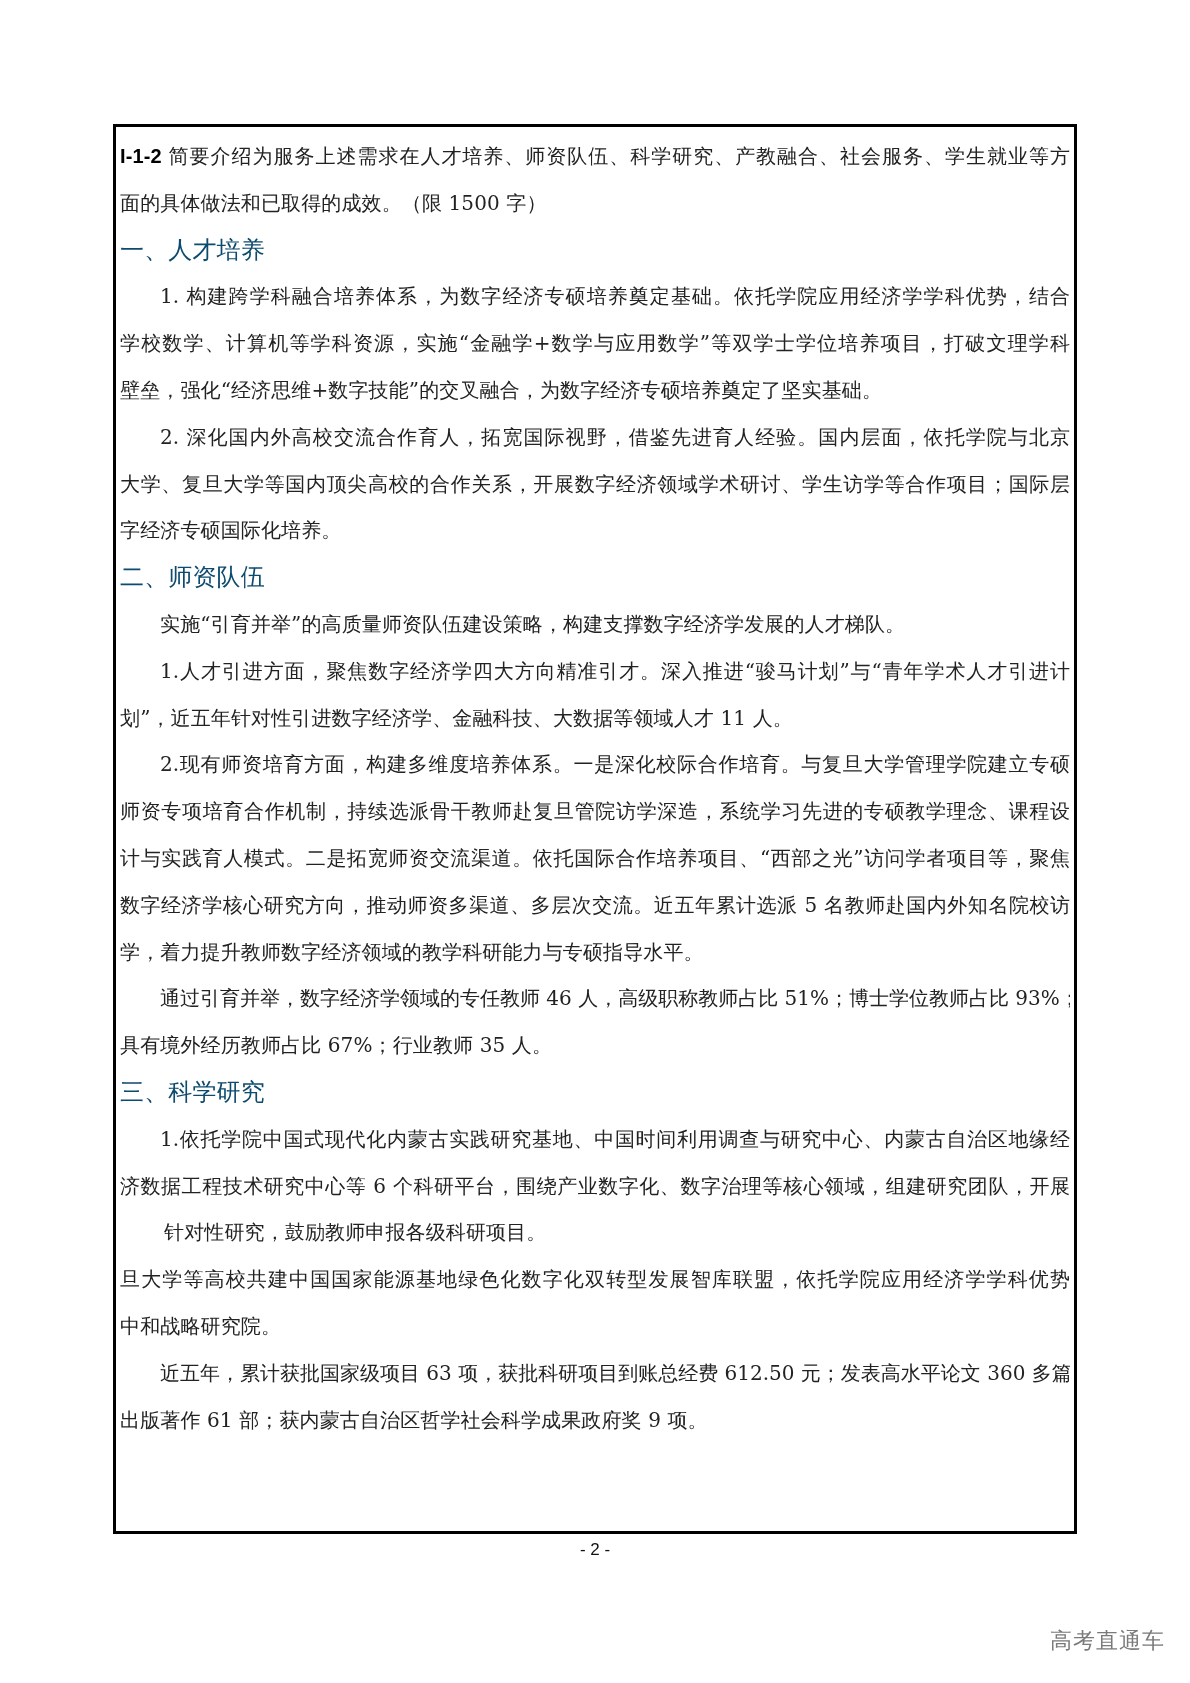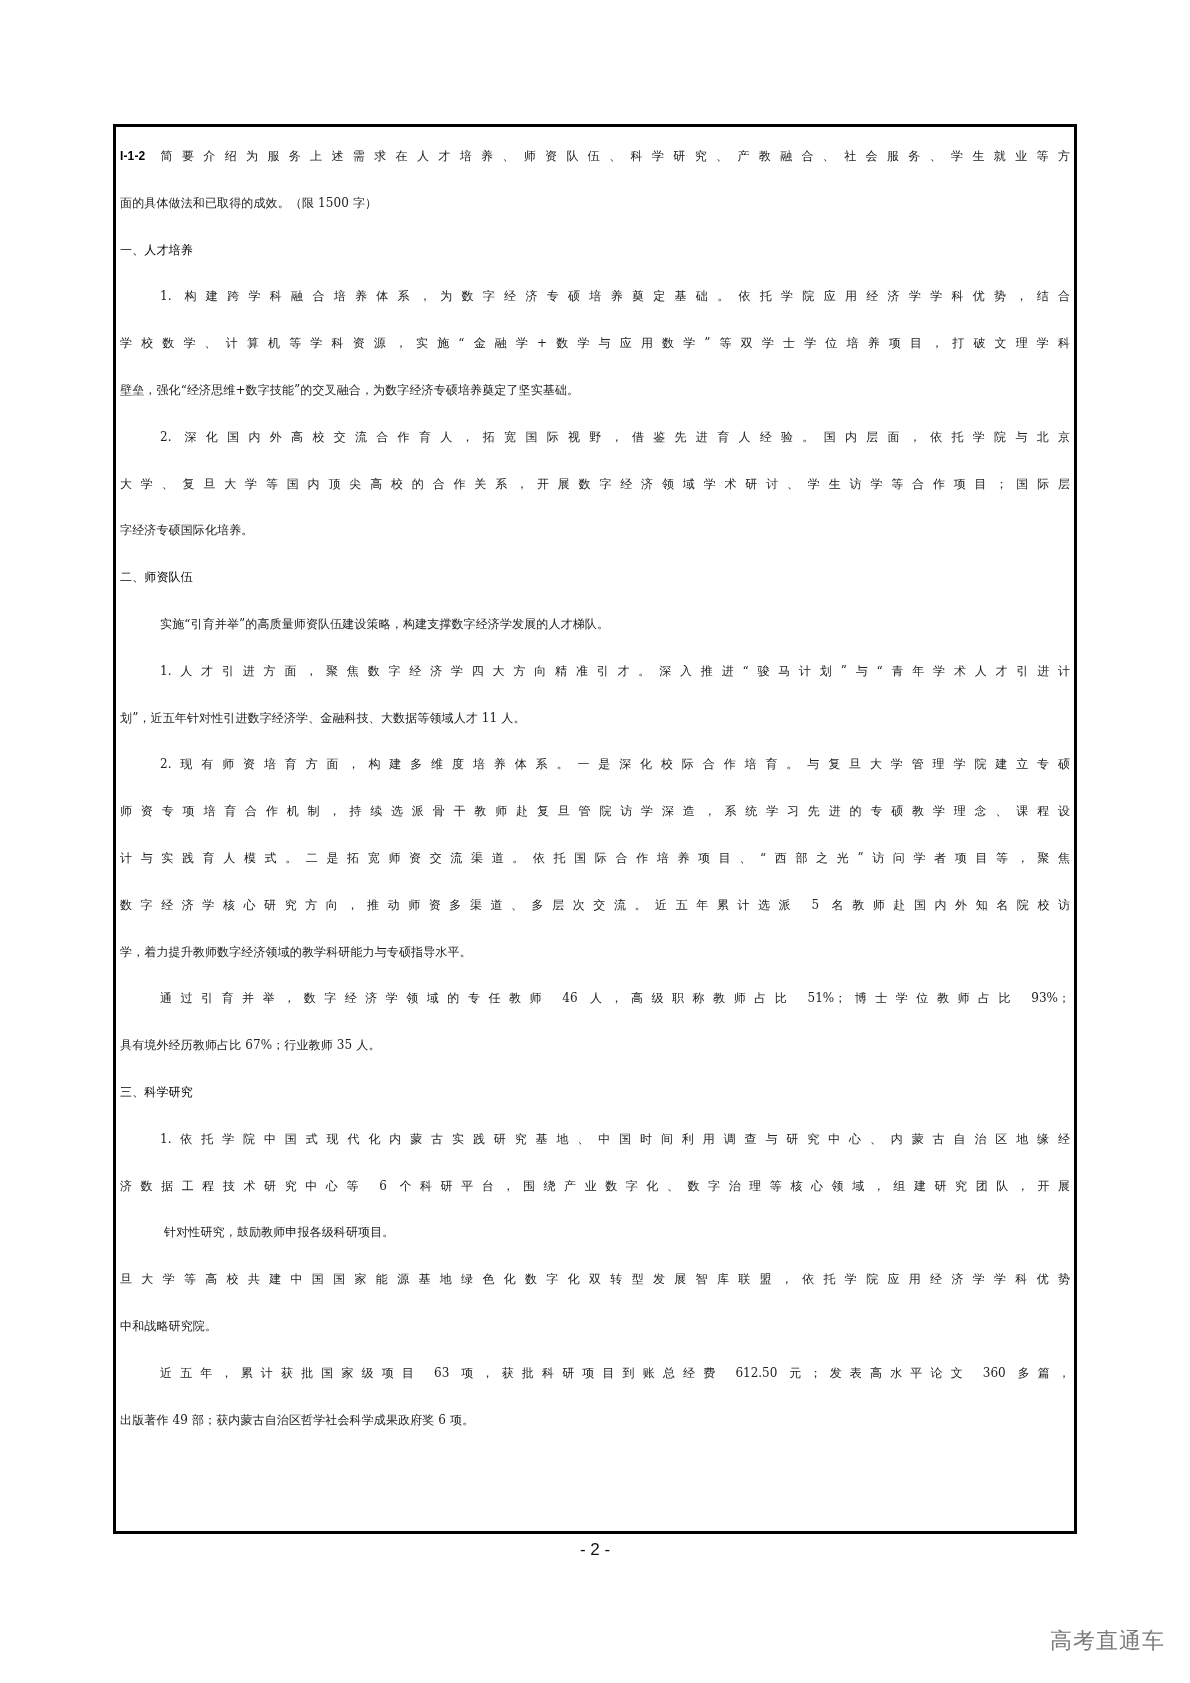--- a/index.html
+++ b/index.html
@@ -33,36 +33,36 @@
   }
   .lines {
     position: absolute;
     left: 4px;
     right: 4px;
     top: 6px;
   }
   .line {
     height: 46.8px;
     line-height: 46.8px;
-    font-size: 12px;
+    font-size: 20px;
     white-space: nowrap;
     overflow: hidden;
     color: #222222;
   }
   .line.full {
     text-align: justify;
     text-align-last: justify;
   }
   .line.indent {
     padding-left: 40px;
   }
   .line.heading {
     font-family: "DejaVu Sans", "Liberation Sans", sans-serif;
-    font-size: 12px;
-    color: #000000;
+    font-size: 24px;
+    color: #0c4a6e;
   }
   .code {
     font-family: "Liberation Sans", "DejaVu Sans", sans-serif;
     font-weight: bold;
     color: #000000;
     margin-right: 6px;
   }
   .page-number {
     position: absolute;
     left: 0;
@@ -110,18 +110,18 @@
         <div class="line"><span style="letter-spacing: 0.125px;">学，着力提升教师数字经济领域的教学科研能力与专硕指导水平。</span></div>
         <div class="line full indent"><span>通过引育并举，数字经济学领域的专任教师 46 人，高级职称教师占比 51%；博士学位教师占比 93%；</span></div>
         <div class="line"><span style="letter-spacing: 0.125px;">具有境外经历教师占比 67%；行业教师 35 人。</span></div>
         <div class="line heading"><span style="letter-spacing: 0.125px; text-align: center;">三、科学研究</span></div>
         <div class="line full indent"><span>1.依托学院中国式现代化内蒙古实践研究基地、中国时间利用调查与研究中心、内蒙古自治区地缘经</span></div>
         <div class="line full"><span>济数据工程技术研究中心等 6 个科研平台，围绕产业数字化、数字治理等核心领域，组建研究团队，开展</span></div>
         <div class="line"><span style="letter-spacing: 0.125px; margin-left: 44px;">针对性研究，鼓励教师申报各级科研项目。</span></div>
         <div class="line full"><span>旦大学等高校共建中国国家能源基地绿色化数字化双转型发展智库联盟，依托学院应用经济学学科优势</span></div>
         <div class="line"><span style="letter-spacing: 0.125px;">中和战略研究院。</span></div>
         <div class="line full indent"><span>近五年，累计获批国家级项目 63 项，获批科研项目到账总经费 612.50 元；发表高水平论文 360 多篇，</span></div>
-        <div class="line"><span style="letter-spacing: 0.125px;">出版著作 49 部；获内蒙古自治区哲学社会科学成果政府奖 6 项。</span></div>
+        <div class="line"><span style="letter-spacing: 0.125px;">出版著作 61 部；获内蒙古自治区哲学社会科学成果政府奖 9 项。</span></div>
       </div>
   </div>
   <div class="page-number">- 2 -</div>
   <div class="watermark">高考直通车</div>
 </div>
 
 </body></html>

